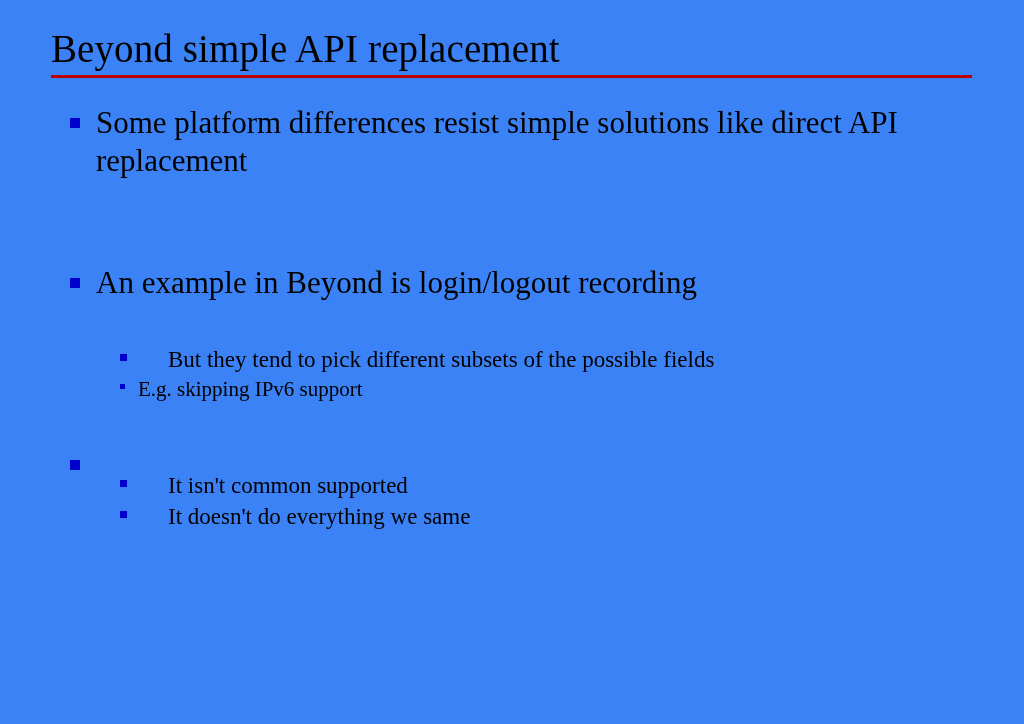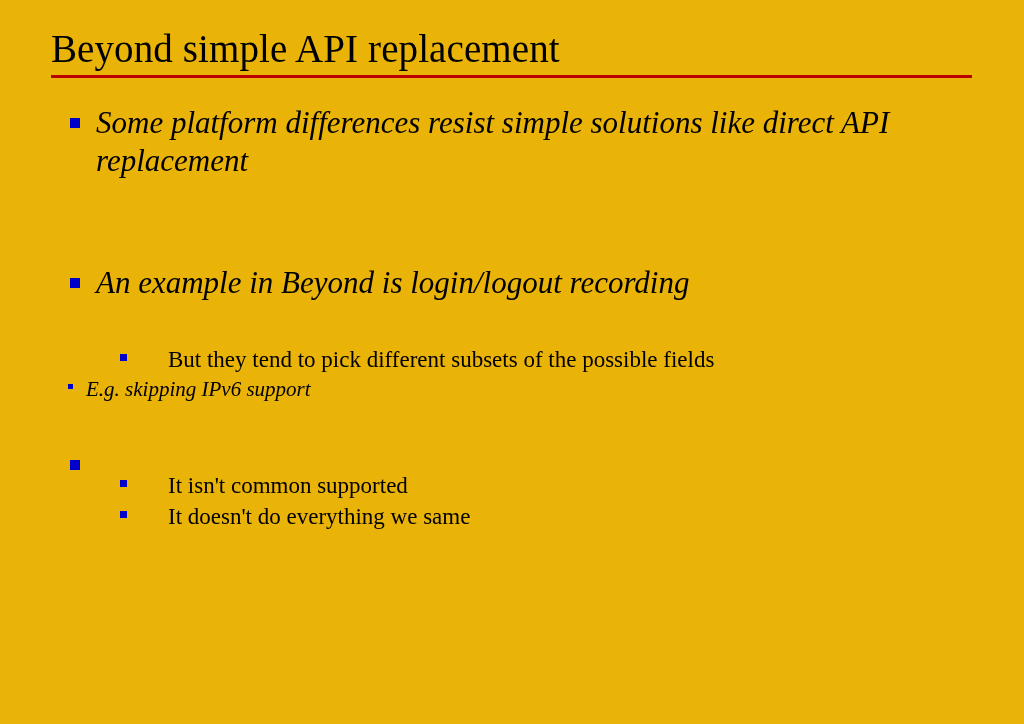--- a/index.html
+++ b/index.html
@@ -11,21 +11,21 @@
     height: 724px;
     background: #f5faf5;
     font-family: "Liberation Serif", "DejaVu Serif", serif;
     color: #000000;
     overflow: hidden;
   }
   .slide {
     position: relative;
     width: 1024px;
     height: 724px;
-    background: #eab308;
+    background: #3b82f6;
     box-sizing: border-box;
   }
 
   
   .title-block {
     position: absolute;
     left: 51px;
     top: 26px;
     width: 922px;
   }
@@ -54,21 +54,20 @@
 
   .bullet-row {
     display: flex;
     align-items: flex-start;
   }
 
   
   .lvl1 {
     padding-left: 70px;
     margin-bottom: 0;
-    font-style: italic;
   }
   .lvl1 .marker {
     width: 26px;
     flex: 0 0 26px;
     padding-top: 14px;
   }
   .lvl1 .marker i {
     display: block;
     width: 10px;
     height: 10px;
@@ -96,22 +95,21 @@
     height: 7px;
     background: #0000cc;
   }
   .lvl2 .text {
     font-size: 23px;
     line-height: 31px;
   }
 
   
   .lvl3 {
-    padding-left: 68px;
-    font-style: italic;
+    padding-left: 120px;
   }
   .lvl3 .marker {
     width: 18px;
     flex: 0 0 18px;
     padding-top: 9px;
   }
   .lvl3 .marker i {
     display: block;
     width: 5px;
     height: 5px;

